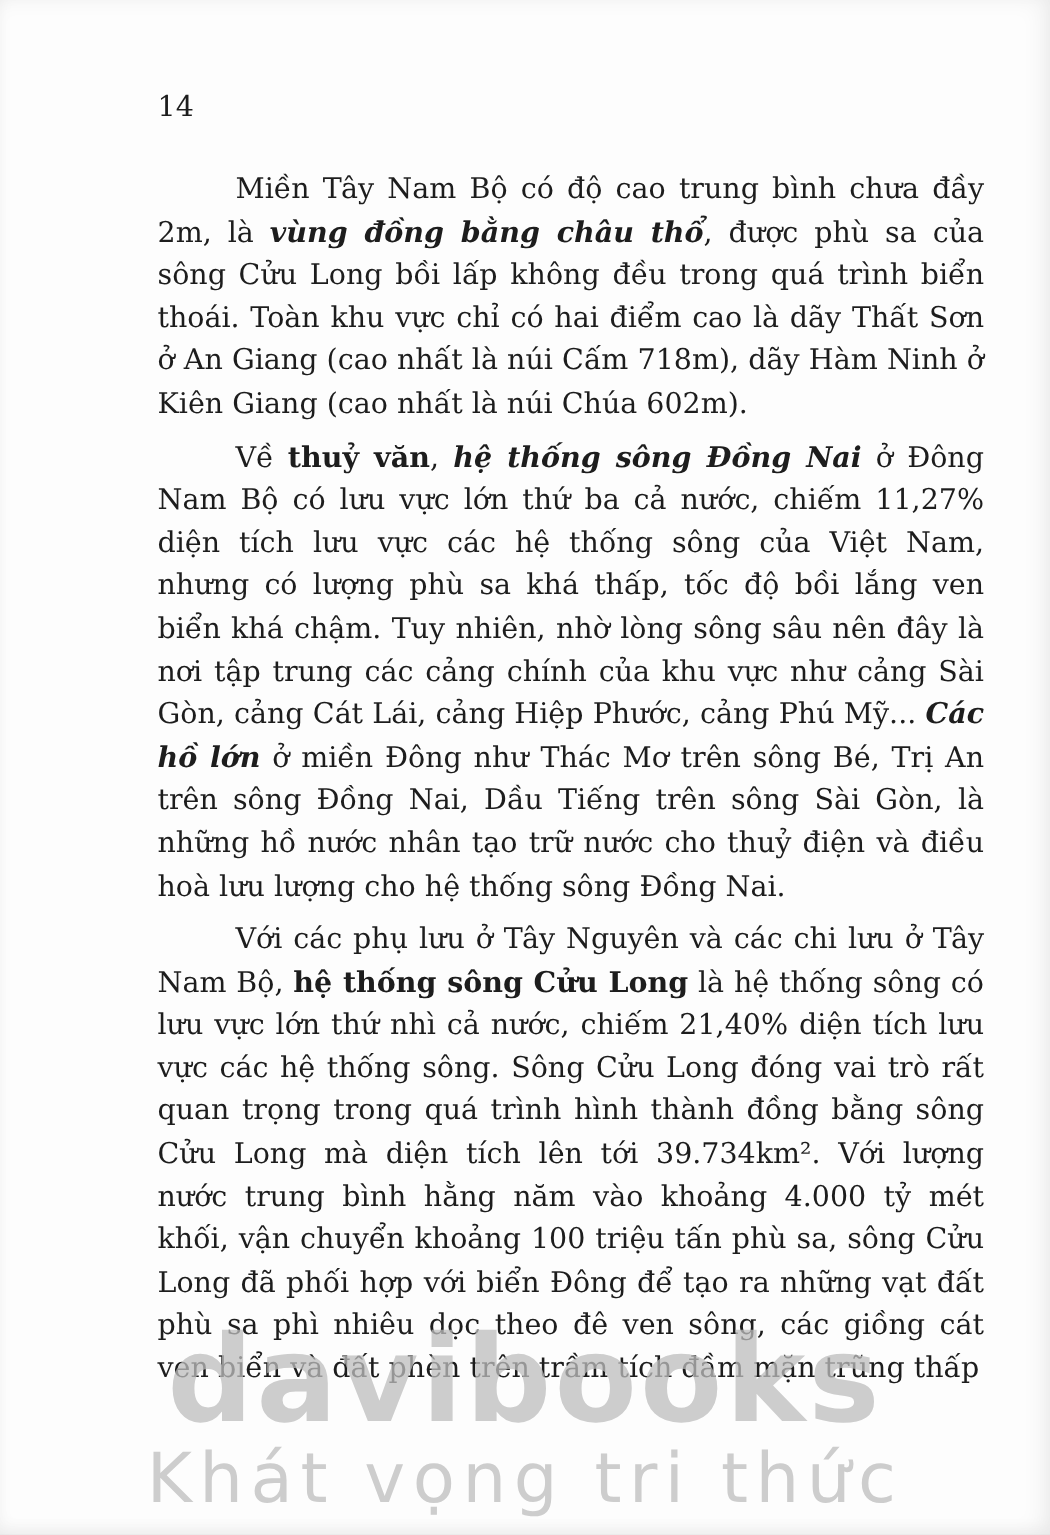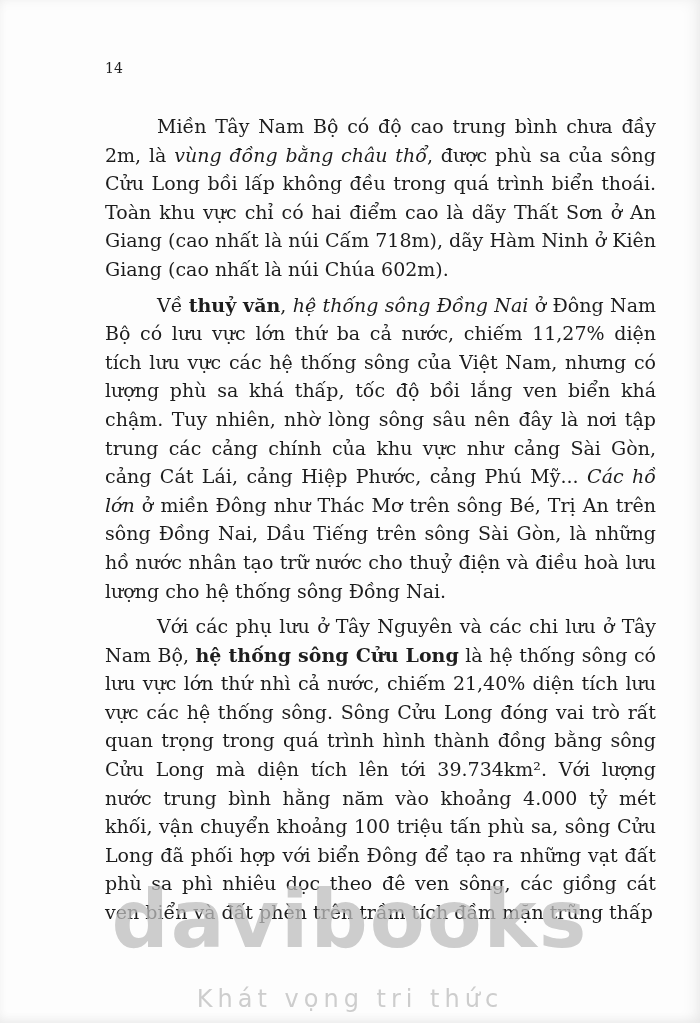--- a/index.html
+++ b/index.html
@@ -21,40 +21,40 @@
     box-shadow:inset -6px 0 14px rgba(0,0,0,0.05), inset 0 -4px 10px rgba(0,0,0,0.04);
   }
   .header{
     position:absolute;
     top:60px;
     left:105px;
     right:44px;
     display:flex;
     justify-content:space-between;
     align-items:center;
-    font-size:14px;
+    font-size:19px;
     gap:40px;
   }
   .page-number{font-weight:normal;}
   .author{font-weight:bold;}
   .text-column{
     position:absolute;
     top:112px;
     left:105px;
     right:44px;
     font-size:19px;
     line-height:28.6px;
     text-align:justify;
   }
   .para{
     margin:0 0 7px 0;
     text-indent:52px;
   }
   .run-normal{font-style:normal;font-weight:normal;}
-  .run-italic{font-style:italic;font-weight:normal;}
+  .run-italic{font-style:italic;font-weight:bold;}
   .run-bold-italic{font-weight:bold;}
   .watermark{
     position:absolute;
     left:0;
     right:0;
     top:880px;
     text-align:center;
     pointer-events:none;
     color:var(--watermark-gray);
     font-family:"DejaVu Sans","Liberation Sans",sans-serif;
@@ -63,22 +63,22 @@
   }
   .watermark-title{
     display:block;
     font-size:80px;
     line-height:80px;
     letter-spacing:2px;
     font-weight:bold;
   }
   .watermark-subtitle{
     display:block;
-    margin-top:20px;
-    font-size:24px;
+    margin-top:6px;
+    font-size:46px;
     line-height:38px;
     letter-spacing:5px;
     font-weight:normal;
     text-align:center;
   }
 </style>
 </head>
 <body>
 
 <div class="page">

